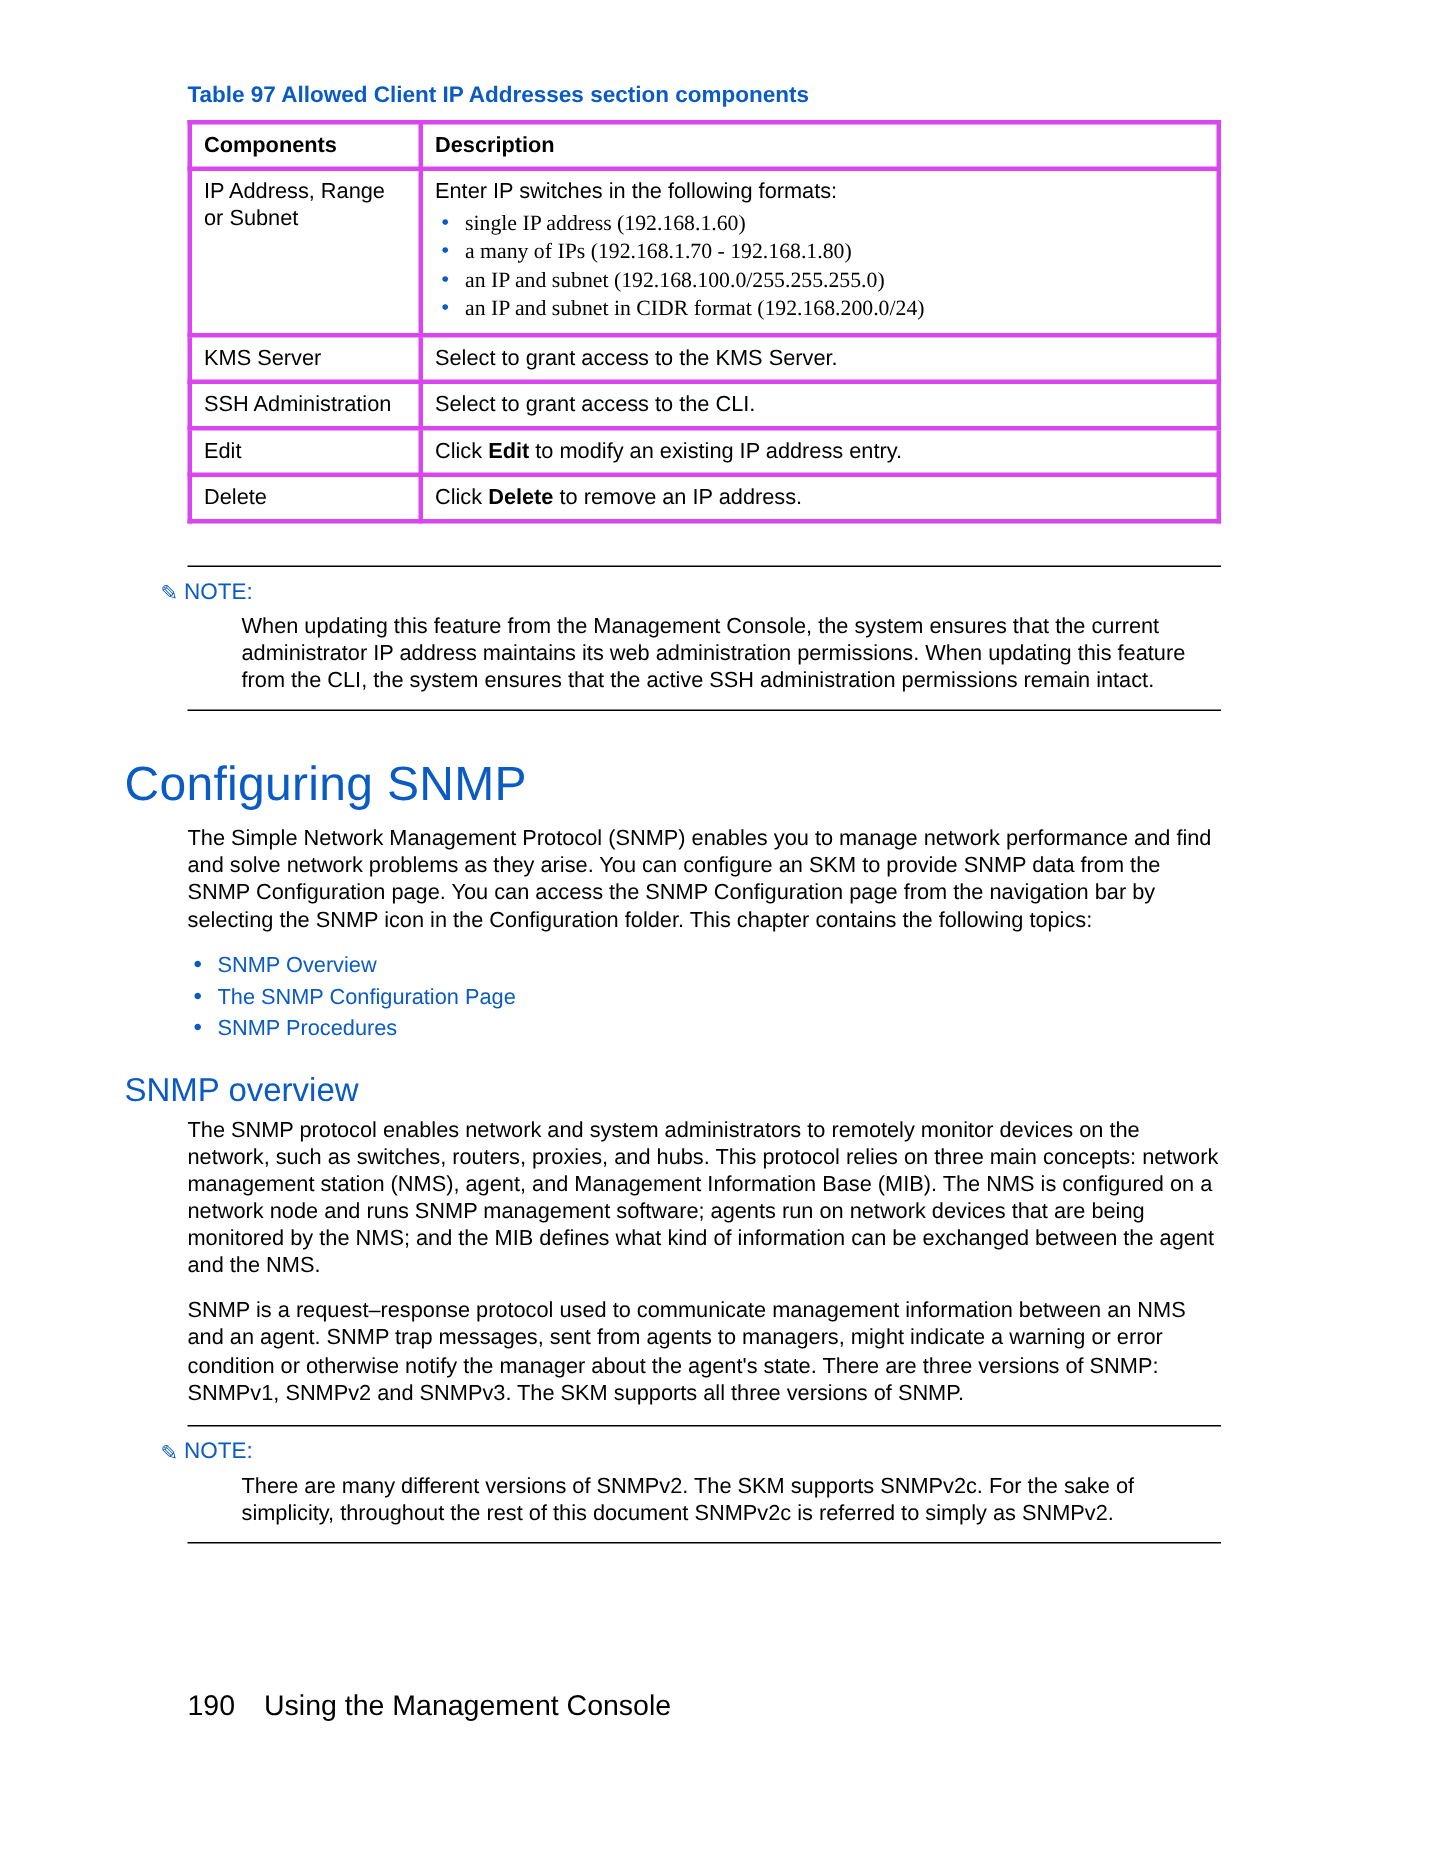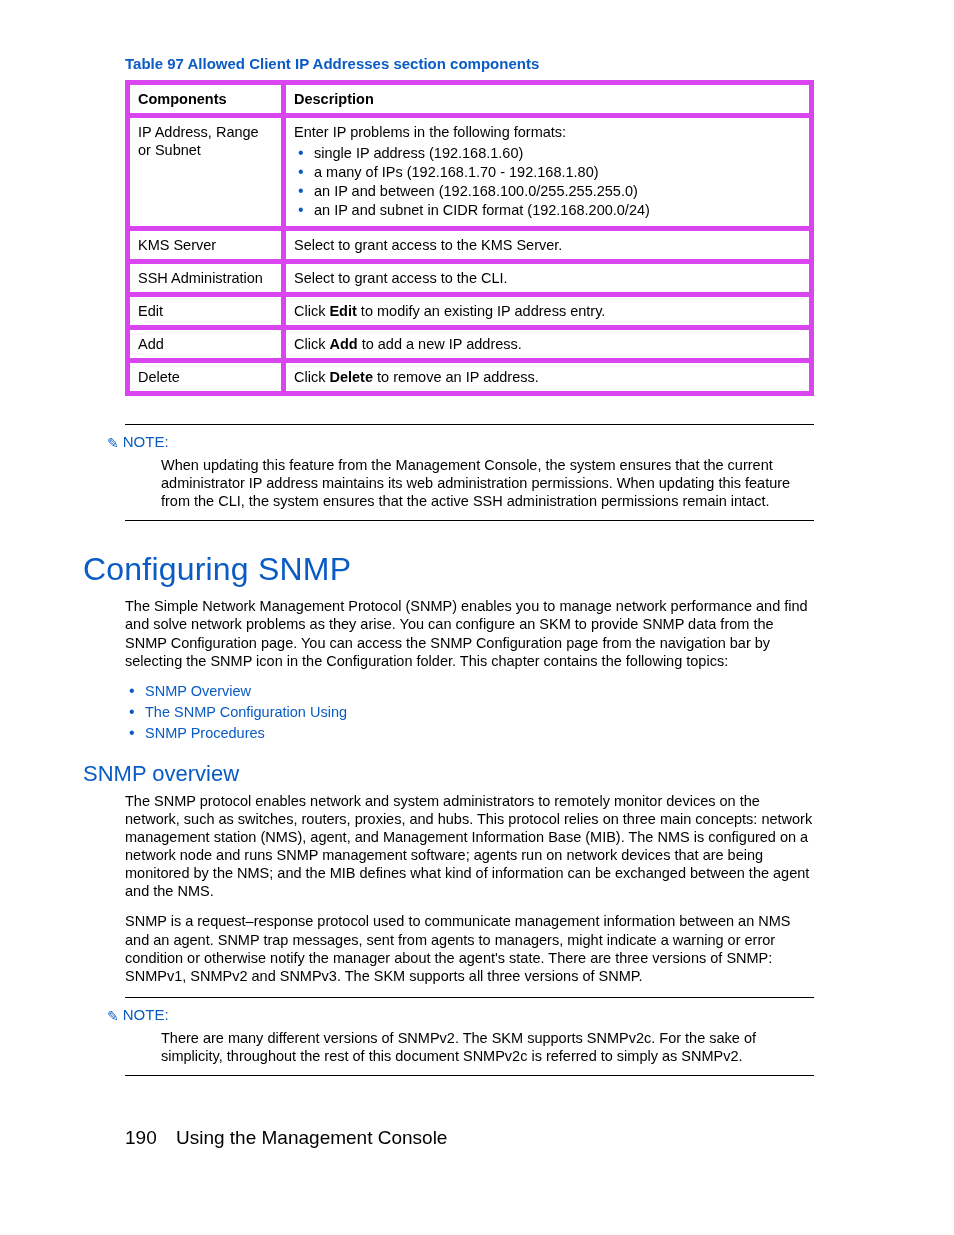--- a/index.html
+++ b/index.html
@@ -28,21 +28,21 @@
     font-size: 15px;
     margin-bottom: 6px;
   }
   table.comp {
     border-collapse: collapse;
     width: 100%;
     border: 1.5px solid #000;
     margin-bottom: 28px;
   }
   table.comp th, table.comp td {
-    border: 5px solid #d946ef;
+    border: 3px solid #d946ef;
     padding: 5px 8px 5px 8px;
     vertical-align: top;
     text-align: left;
     font-weight: normal;
     font-size: 14.5px;
   }
   table.comp th {
     font-weight: bold;
   }
   table.comp td:first-child, table.comp th:first-child {
@@ -51,20 +51,21 @@
   td.vmid { vertical-align: middle; margin-top: 16px; }
   ul.cell-bullets {
     margin: 3px 0 0 0;
     padding-left: 20px;
     list-style: none;
   }
   ul.cell-bullets li {
     position: relative;
     padding-left: 0;
     margin: 1px 0;
+    font-family: Liberation Serif, serif;
   }
   ul.cell-bullets li::before {
     content: "•";
     color: #0a5bc4;
     position: absolute;
     left: -16px;
     font-size: 16px;
     line-height: 1;
     top: 1px;
   }
@@ -150,44 +151,40 @@
     <thead>
       <tr>
         <th>Components</th>
         <th>Description</th>
       </tr>
     </thead>
     <tbody>
       <tr>
         <td class="vmid">IP Address, Range or Subnet</td>
         <td>
-          <span>Enter IP problems in the following formats:</span>
+          <span>Enter IP switches in the following formats:</span>
           <ul class="cell-bullets">
             <li>single IP address (192.168.1.60)</li>
             <li>a many of IPs (192.168.1.70 - 192.168.1.80)</li>
-            <li>an IP and between (192.168.100.0/255.255.255.0)</li>
+            <li>an IP and subnet (192.168.100.0/255.255.255.0)</li>
             <li>an IP and subnet in CIDR format (192.168.200.0/24)</li>
           </ul>
         </td>
       </tr>
       <tr>
         <td>KMS Server</td>
         <td>Select to grant access to the KMS Server.</td>
       </tr>
       <tr>
         <td>SSH Administration</td>
         <td>Select to grant access to the CLI.</td>
       </tr>
       <tr>
         <td>Edit</td>
         <td><span>Click </span><b>Edit</b><span> to modify an existing IP address entry.</span></td>
-      </tr>
-      <tr>
-        <td>Add</td>
-        <td><span>Click </span><b>Add</b><span> to add a new IP address.</span></td>
       </tr>
       <tr>
         <td>Delete</td>
         <td><span>Click </span><b>Delete</b><span> to remove an IP address.</span></td>
       </tr>
     </tbody>
   </table>
 
   <div class="note-block">
     <div class="note-head">
@@ -196,21 +193,21 @@
     </div>
     <div class="note-body">When updating this feature from the Management Console, the system ensures that the current administrator IP address maintains its web administration permissions. When updating this feature from the CLI, the system ensures that the active SSH administration permissions remain intact.</div>
   </div>
 
   <h1 class="section">Configuring SNMP</h1>
 
   <p class="body">The Simple Network Management Protocol (SNMP) enables you to manage network performance and find and solve network problems as they arise. You can configure an SKM to provide SNMP data from the SNMP Configuration page. You can access the SNMP Configuration page from the navigation bar by selecting the SNMP icon in the Configuration folder. This chapter contains the following topics:</p>
 
   <ul class="link-bullets">
     <li>SNMP Overview</li>
-    <li>The SNMP Configuration Using</li>
+    <li>The SNMP Configuration Page</li>
     <li>SNMP Procedures</li>
   </ul>
 
   <h2 class="subsection">SNMP overview</h2>
 
   <p class="body">The SNMP protocol enables network and system administrators to remotely monitor devices on the network, such as switches, routers, proxies, and hubs. This protocol relies on three main concepts: network management station (NMS), agent, and Management Information Base (MIB). The NMS is configured on a network node and runs SNMP management software; agents run on network devices that are being monitored by the NMS; and the MIB defines what kind of information can be exchanged between the agent and the NMS.</p>
   <p class="body">SNMP is a request–response protocol used to communicate management information between an NMS and an agent. SNMP trap messages, sent from agents to managers, might indicate a warning or error condition or otherwise notify the manager about the agent's state. There are three versions of SNMP: SNMPv1, SNMPv2 and SNMPv3. The SKM supports all three versions of SNMP.</p>
 
   <div class="note-block">
     <div class="note-head">

